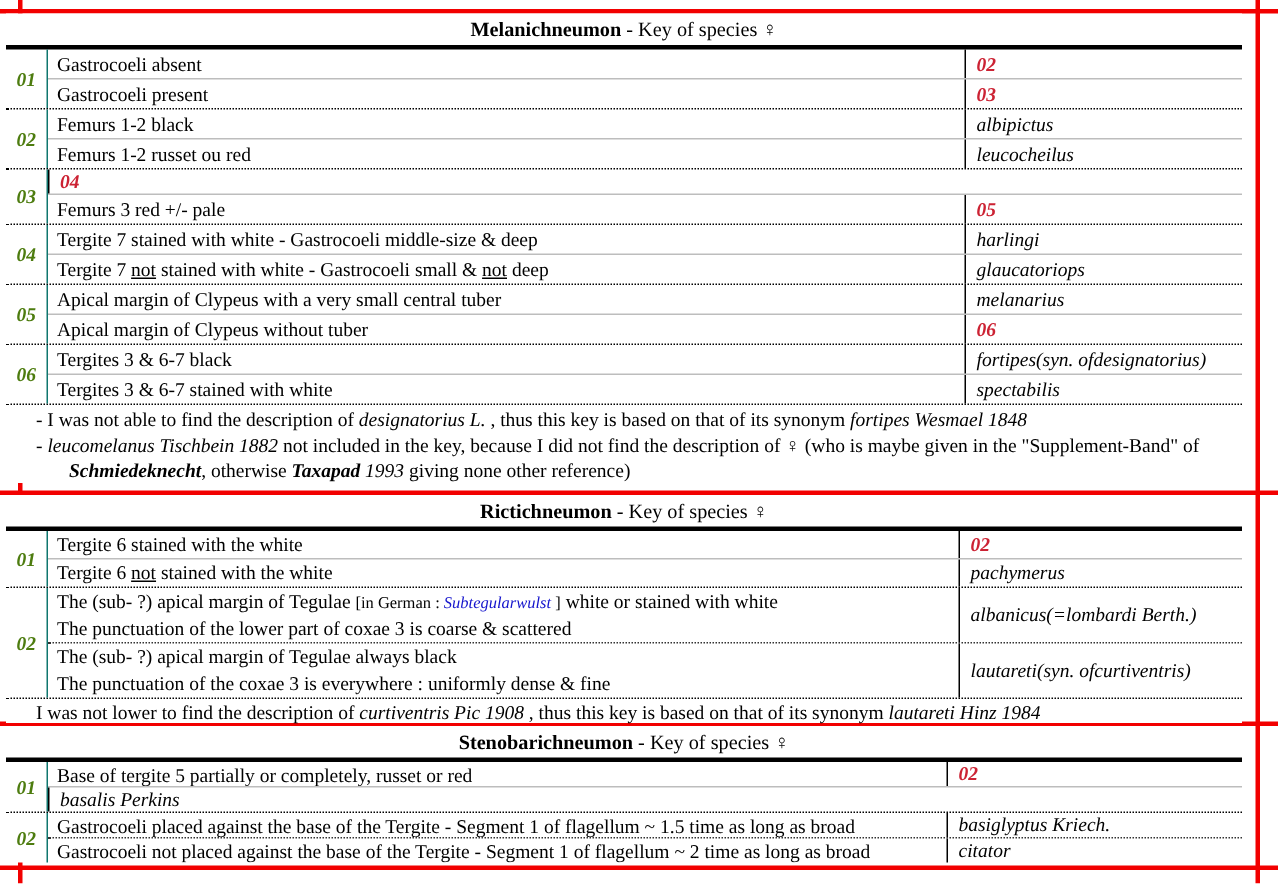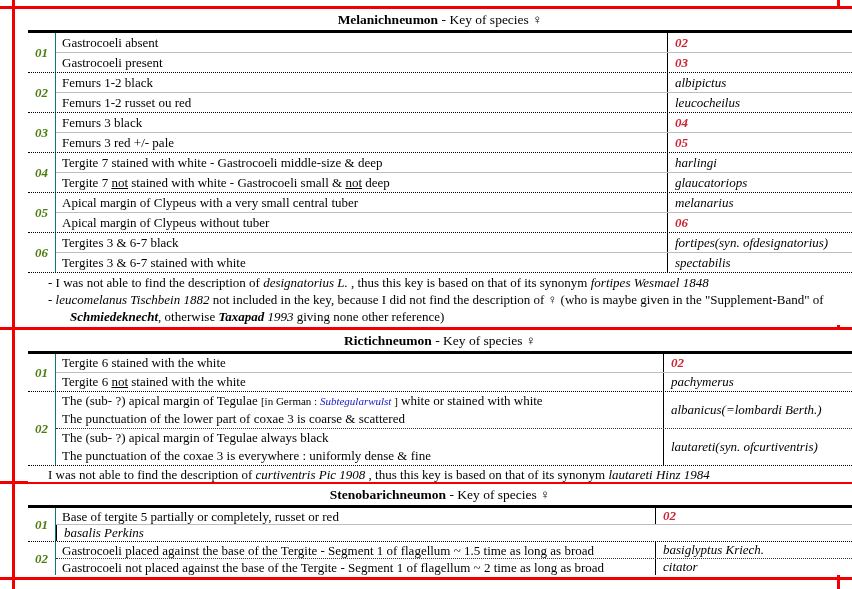--- a/index.html
+++ b/index.html
@@ -11,21 +11,21 @@
     color:#000;
     overflow:hidden;
   }
   
   .vrule{position:absolute;top:0;bottom:0;width:3px;background:#f20000;}
   .vrule.left{left:12px;}
   .vrule.right{left:837px;}
   .hrule{position:absolute;left:0;right:0;height:3px;background:#f20000;}
 
   
-  .section{position:absolute;left:28px;width:824px;background:#fff;}
+  .section{position:absolute;left:4px;width:824px;background:#fff;}
   .title-row{
     height:21px;line-height:21px;text-align:center;
     border-bottom:3px solid #000;font-size:13.5px;
   }
   .title-row .genus{font-weight:bold;}
 
   .couplet{display:flex;border-bottom:1px dotted #000;}
   .num-cell{
     width:27px;flex:0 0 27px;border-right:1px solid #0f766e;
     display:flex;align-items:center;justify-content:center;
@@ -121,23 +121,20 @@
               <div class="result-cell">
                 <span class="sg-i">leucocheilus</span>
               </div>
             </div>
           </div>
         </div>
         <div class="couplet">
           <div class="num-cell">03</div>
           <div class="rows">
             <div class="row">
-              <div class="content-cell">
-                <div class="line"><span class="">Femurs 3 black</span></div>
-              </div>
               <div class="result-cell">
                 <span class="sg-num">04</span>
               </div>
             </div>
             <div class="row">
               <div class="content-cell">
                 <div class="line"><span class="">Femurs 3 red +/- pale</span></div>
               </div>
               <div class="result-cell">
                 <span class="sg-num">05</span>
@@ -269,21 +266,21 @@
                 <span class="sg-i">lautareti</span>
                 <span class="sg-i">  (syn. of </span>
                 <span class="sg-i">curtiventris</span>
                 <span class="sg-i">)</span>
               </div>
             </div>
           </div>
         </div>
       </div>
     <div class="footnotes">
-        <div class="fline"><span class="">I was not able to find the description of </span><span class="sg-i">curtiventris Pic 1908</span><span class=""> , thus this key is based on that of its synonym </span><span class="sg-i">lautareti Hinz 1984</span></div>
+        <div class="fline"><span class="">I was not lower to find the description of </span><span class="sg-i">curtiventris Pic 1908</span><span class=""> , thus this key is based on that of its synonym </span><span class="sg-i">lautareti Hinz 1984</span></div>
       </div>
   </div>
 
   <div class="section" id="sec2" style="top:484px">
     <div class="title-row">
       <span class="genus">Stenobarichneumon</span><span> - Key of species ♀</span>
     </div>
     <div class="body">
         <div class="couplet">
           <div class="num-cell">01</div>

